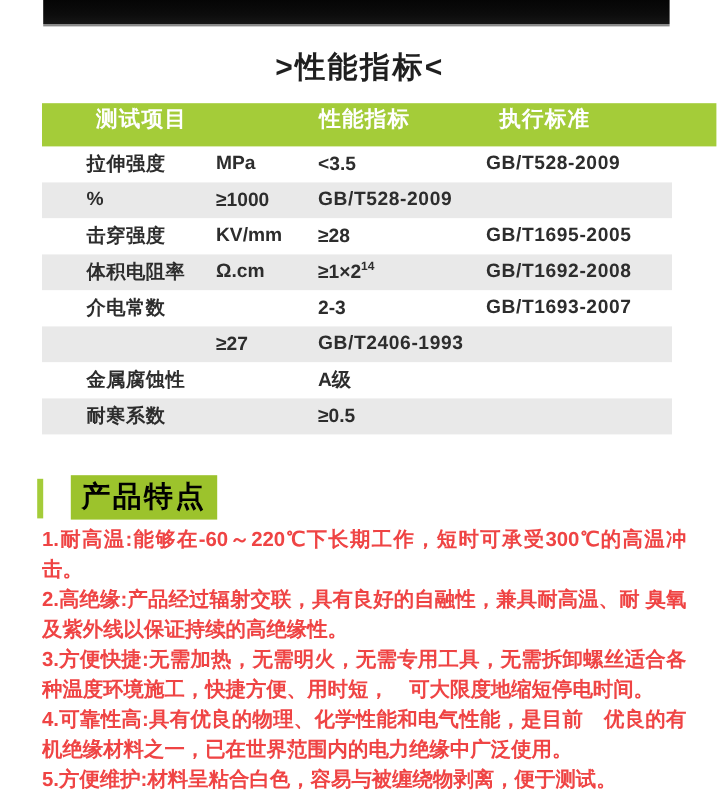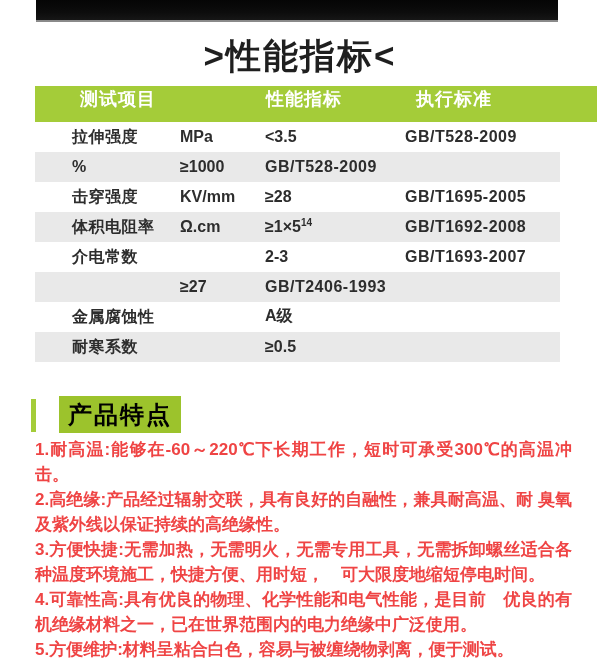--- a/index.html
+++ b/index.html
@@ -23,21 +23,21 @@
     background: linear-gradient(180deg, #050505 0%, #0c0c0c 60%, #161616 100%);
     border-bottom: 2px solid #8a8a8a;
   }
 
   
   .page-title {
     position: absolute;
     left: 0; top: 33px;
     width: 100%;
     text-align: center;
-    font-size: 35px;
+    font-size: 25px;
     font-weight: bold;
     color: #1f1f1f;
     letter-spacing: 2px;
     line-height: 46px;
   }
 
   
   .spec-table {
     position: absolute;
     left: 35px; top: 86px;
@@ -149,21 +149,21 @@
       <div class="t-row">
         <span class="c-item">击穿强度</span>
         <span class="c-unit">KV/mm</span>
         <span class="c-value"><span>≥28</span><sup></sup></span>
         <span class="c-std">GB/T1695-2005</span>
       </div>
 
       <div class="t-row alt">
         <span class="c-item">体积电阻率</span>
         <span class="c-unit">Ω.cm</span>
-        <span class="c-value"><span>≥1×5</span><sup>14</sup></span>
+        <span class="c-value"><span>≥1×2</span><sup>14</sup></span>
         <span class="c-std">GB/T1692-2008</span>
       </div>
 
       <div class="t-row">
         <span class="c-item">介电常数</span>
         <span class="c-unit"></span>
         <span class="c-value"><span>2-3</span><sup></sup></span>
         <span class="c-std">GB/T1693-2007</span>
       </div>
 

